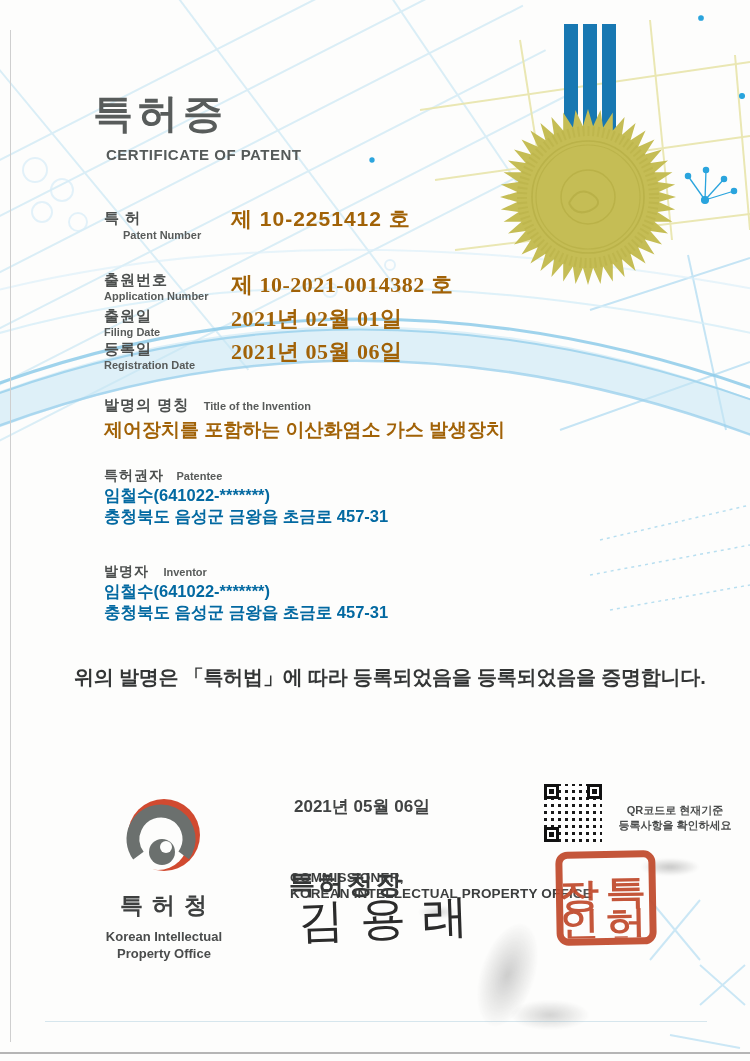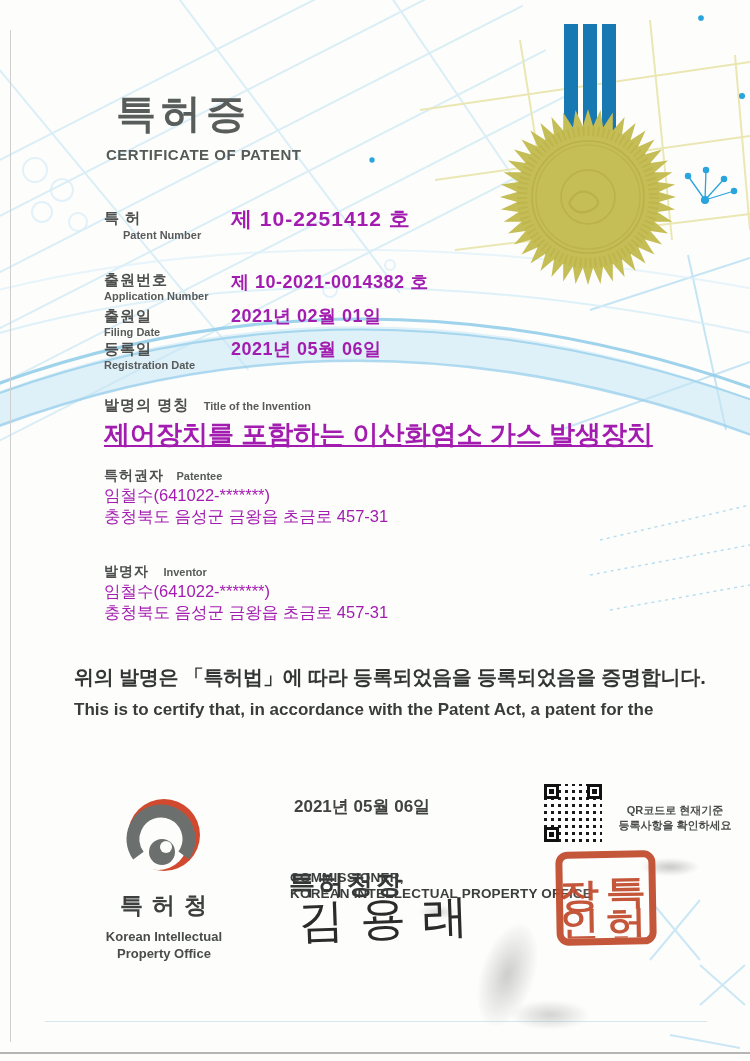--- a/index.html
+++ b/index.html
@@ -17,24 +17,24 @@
   
   #decor{left:0;top:0;z-index:0;}
   #ribbon{z-index:1;}
   #gold-seal{z-index:2;}
   .txt{z-index:3;}
   
   .title-ko{font-size:40px;font-weight:700;color:#585c5b;letter-spacing:5px;}
   .title-en{font-size:15px;font-weight:700;color:#555a59;letter-spacing:.5px;}
   .lbl-ko{font-size:15px;font-weight:700;color:#4c4f4e;letter-spacing:1px;}
   .lbl-en{font-size:11px;font-weight:600;color:#585b5a;}
-  .val{font-weight:700;color:#a21caf;}
+  .val{font-weight:700;color:#a16207;}
   .v-big{font-size:21px;letter-spacing:1px;}
-  .v-med{font-size:18px;letter-spacing:.5px;}
-  .blk-name{font-size:16.5px;font-weight:400;color:#a21caf;}
+  .v-med{font-size:22px;letter-spacing:.5px;font-family:Liberation Serif, serif;}
+  .blk-name{font-size:16.5px;font-weight:700;color:#0369a1;}
   .stmt-ko{font-size:20px;font-weight:700;color:#333535;letter-spacing:-0.2px;}
   .stmt-en{font-size:17px;font-weight:700;color:#3a3c3c;line-height:25px;}
   .foot-date{font-size:17px;font-weight:700;color:#414343;}
   .comm-ko{font-size:26px;font-weight:700;color:#343636;letter-spacing:3px;margin-top:31px;}
   .comm-en{font-size:13.5px;font-weight:700;color:#3c3e3e;letter-spacing:.2px;}
   .sig{font-size:46px;font-weight:500;color:#2b2b2b;letter-spacing:16px;transform:rotate(-2deg);}
   .qr-note{font-size:11px;font-weight:700;color:#4a4c4c;line-height:15px;text-align:center;}
   .agency-ko{font-size:23px;font-weight:700;color:#3e4040;letter-spacing:9px;text-align:center;}
   .agency-en{font-size:13px;font-weight:700;color:#4a4c4c;line-height:17px;text-align:center;}
   
@@ -140,21 +140,21 @@
 
 <svg id="gold-seal" class="abs" style="left:499px;top:108px;" width="178" height="178" viewBox="0 0 178 178">
   <polygon id="seal-star" fill="#c5bd55" points="177.0,89.0 159.8,94.1 176.1,101.5 158.4,104.1 173.4,113.8 155.5,113.8 169.0,125.6 151.3,123.0 163.0,136.6 145.8,131.5 155.5,146.6 139.2,139.2 146.6,155.5 131.5,145.8 136.6,163.0 123.0,151.3 125.6,169.0 113.8,155.5 113.8,173.4 104.1,158.4 101.5,176.1 94.1,159.8 89.0,177.0 83.9,159.8 76.5,176.1 73.9,158.4 64.2,173.4 64.2,155.5 52.4,169.0 55.0,151.3 41.4,163.0 46.5,145.8 31.4,155.5 38.8,139.2 22.5,146.6 32.2,131.5 15.0,136.6 26.7,123.0 9.0,125.6 22.5,113.8 4.6,113.8 19.6,104.1 1.9,101.5 18.2,94.1 1.0,89.0 18.2,83.9 1.9,76.5 19.6,73.9 4.6,64.2 22.5,64.2 9.0,52.4 26.7,55.0 15.0,41.4 32.2,46.5 22.5,31.4 38.8,38.8 31.4,22.5 46.5,32.2 41.4,15.0 55.0,26.7 52.4,9.0 64.2,22.5 64.2,4.6 73.9,19.6 76.5,1.9 83.9,18.2 89.0,1.0 94.1,18.2 101.5,1.9 104.1,19.6 113.8,4.6 113.8,22.5 125.6,9.0 123.0,26.7 136.6,15.0 131.5,32.2 146.6,22.5 139.2,38.8 155.5,31.4 145.8,46.5 163.0,41.4 151.3,55.0 169.0,52.4 155.5,64.2 173.4,64.2 158.4,73.9 176.1,76.5 159.8,83.9"></polygon>
   <circle cx="89" cy="89" r="66" fill="none" stroke="#b4ac42" stroke-width="10" stroke-dasharray="2 3" opacity="0.4"></circle>
   <circle cx="89" cy="89" r="56" fill="none" stroke="#b7af46" stroke-width="1.6" opacity="0.8"></circle>
   <circle cx="89" cy="89" r="52" fill="none" stroke="#b7af46" stroke-width="1.2" opacity="0.7"></circle>
   <circle cx="89" cy="89" r="27" fill="none" stroke="#b2aa40" stroke-width="1.5" opacity="0.6"></circle>
   <path d="M70,95 q10,-18 24,-8 q12,9 -4,16 q-14,5 -20,-8" fill="none" stroke="#aea63c" stroke-width="2" opacity="0.5"></path>
 </svg>
 
-<div class="abs txt title-ko" style="left:93px;top:86px;margin-left:23px;">특허증</div>
+<div class="abs txt title-ko" style="left:93px;top:86px;">특허증</div>
 <div class="abs txt title-en" style="left:106px;top:146px;">CERTIFICATE OF PATENT</div>
 
 <div class="abs txt lbl-ko" style="left:104px;top:209px;">특 허</div>
 <div class="abs txt lbl-en" style="left:104px;top:229px;padding-left:19px;">Patent Number</div>
 <div class="abs txt val v-big" style="left:231px;top:205px;">제 10-2251412 호</div>
 
 <div class="abs txt lbl-ko" style="left:104px;top:271px;text-align:center;">출원번호</div>
 <div class="abs txt lbl-en" style="left:104px;top:290px;">Application Number</div>
 <div class="abs txt val v-med" style="left:231px;top:270px;">제 10-2021-0014382 호</div>
 
@@ -163,39 +163,38 @@
 <div class="abs txt val v-med" style="left:231px;top:304px;">2021년 02월 01일</div>
 
 <div class="abs txt lbl-ko" style="left:104px;top:340px;">등록일</div>
 <div class="abs txt lbl-en" style="left:104px;top:359px;">Registration Date</div>
 <div class="abs txt val v-med" style="left:231px;top:337px;">2021년 05월 06일</div>
 
 <div class="abs txt" style="left:104px;top:396px;">
   <span class="lbl-ko">발명의 명칭</span>
   <span class="lbl-en" style="margin-left:10px;">Title of the Invention</span>
 </div>
-<div class="abs txt val" style="left:104px;top:417px;font-size:26px;text-decoration:underline;">제어장치를 포함하는 이산화염소 가스 발생장치</div>
+<div class="abs txt val" style="left:104px;top:417px;font-size:19px;">제어장치를 포함하는 이산화염소 가스 발생장치</div>
 
 <div class="abs txt" style="left:104px;top:466px;">
   <span class="lbl-ko" style="font-size:14px;">특허권자</span>
   <span class="lbl-en" style="margin-left:8px;">Patentee</span>
 </div>
 <div class="abs txt blk-name" style="left:104px;top:485px;">임철수(641022-*******)</div>
 <div class="abs txt blk-name" style="left:104px;top:506px;">충청북도 음성군 금왕읍 초금로 457-31</div>
 
 <div class="abs txt" style="left:104px;top:562px;">
   <span class="lbl-ko" style="font-size:14px;">발명자</span>
   <span class="lbl-en" style="margin-left:10px;">Inventor</span>
 </div>
 <div class="abs txt blk-name" style="left:104px;top:581px;">임철수(641022-*******)</div>
 <div class="abs txt blk-name" style="left:104px;top:602px;">충청북도 음성군 금왕읍 초금로 457-31</div>
 
 <div class="abs txt stmt-ko" style="left:74px;top:664px;">위의 발명은 「특허법」에 따라 등록되었음을 등록되었음을 증명합니다.</div>
 <div class="abs txt stmt-en" style="left:74px;top:697px;width:620px;">
-  <div>This is to certify that, in accordance with the Patent Act, a patent for the</div>
 </div>
 
 <svg class="abs txt" style="left:117px;top:793px;" width="92" height="92" viewBox="0 0 92 92">
   <circle cx="47" cy="42" r="36" fill="#d14a30"></circle>
   <circle cx="41" cy="47" r="30" fill="#fdfdfc"></circle>
   <circle cx="44" cy="46" r="28" fill="none" stroke="#6b706e" stroke-width="13" pathLength="100" stroke-dasharray="70 30" stroke-dashoffset="-8" transform="rotate(115 44 46)"></circle>
   <circle cx="45" cy="59" r="13" fill="#6b706e"></circle>
   <circle cx="49" cy="54" r="6" fill="#fdfdfc"></circle>
 </svg>
 <div class="abs txt agency-ko" style="left:112px;top:890px;width:104px;padding-left:8px;box-sizing:border-box;">특허청</div>

